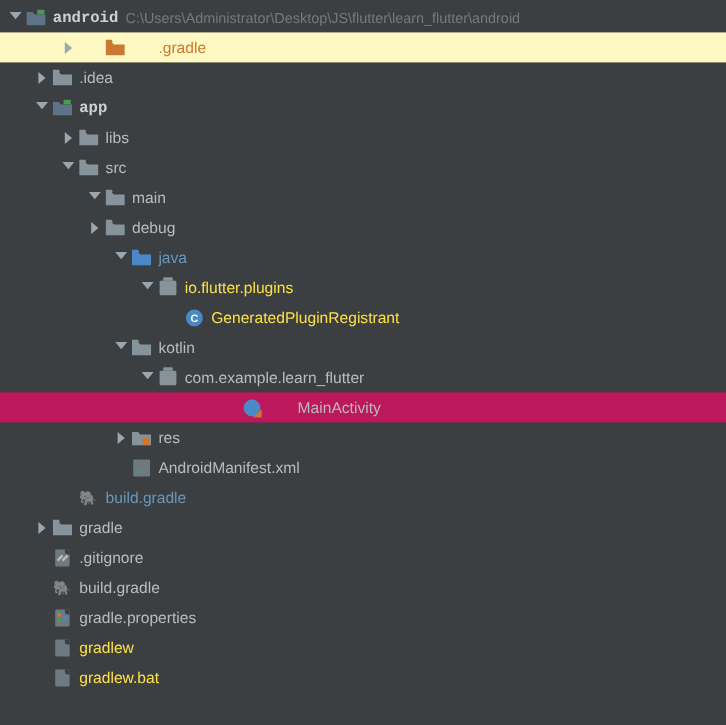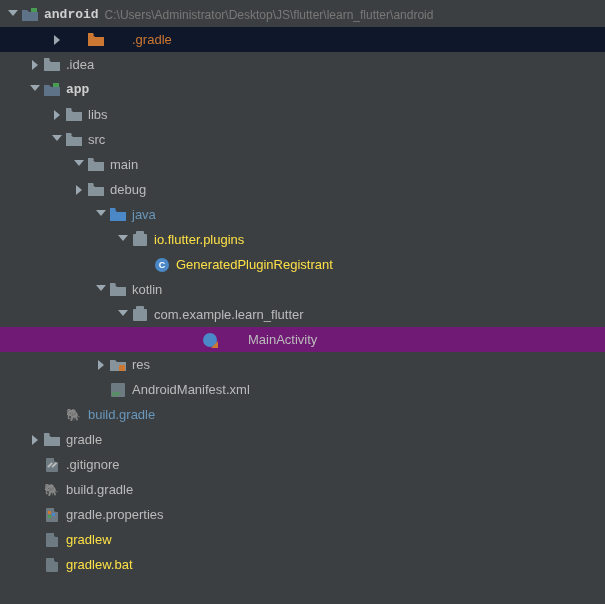--- a/index.html
+++ b/index.html
@@ -14,22 +14,22 @@
       user-select: none;
     }
     .tree { padding-top: 2px; }
     .row {
       display: flex;
       align-items: center;
       height: 25px;
       white-space: nowrap;
       cursor: pointer;
     }
-    .row.highlighted { background: #0f172a; gap: 22px; }
-    .row.selected { background: #701a75; gap: 24px; }
+    .row.highlighted { background: #fef9c3; gap: 22px; }
+    .row.selected { background: #be185d; gap: 24px; }
     .arrow {
       width: 10px;
       height: 10px;
       margin-right: 4px;
       flex-shrink: 0;
     }
     .arrow.expanded::before {
       content: "";
       display: block;
       width: 0; height: 0;

